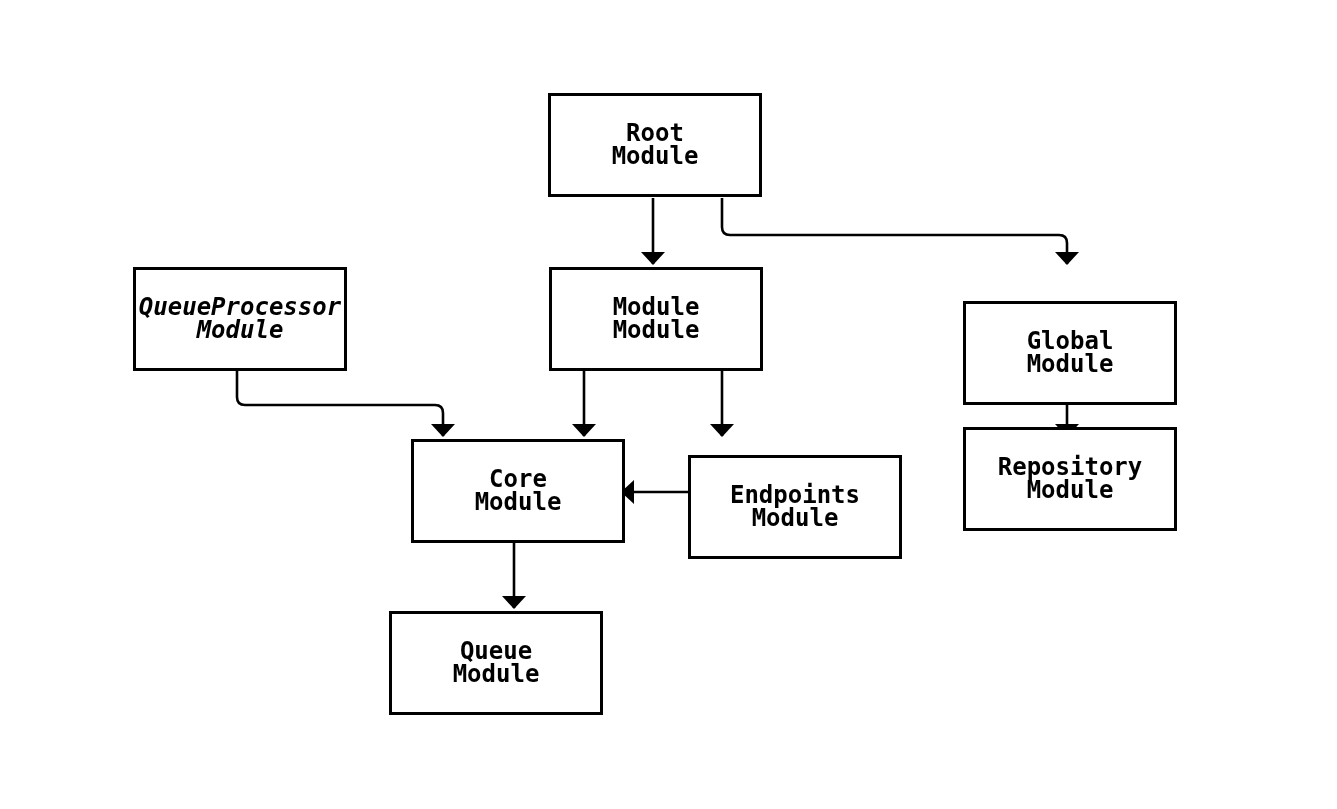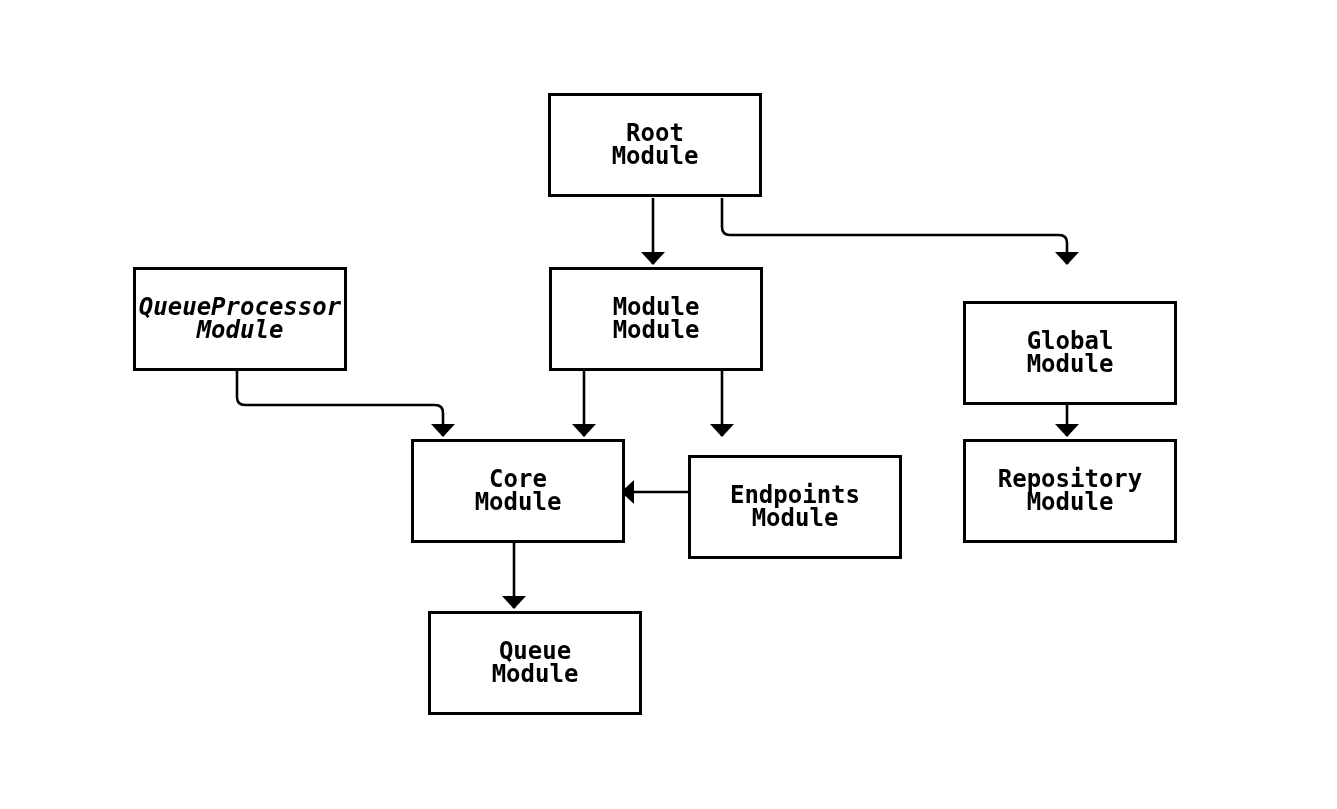--- a/index.html
+++ b/index.html
@@ -45,22 +45,22 @@
     font-size: 24px;
     line-height: 23px;
     white-space: nowrap;
   }
   .n-root          { left: 548px; top: 93px; }
   .n-queueprocessor{ left: 133px; top: 267px; font-style: italic; }
   .n-server        { left: 549px; top: 267px; }
   .n-global        { left: 963px; top: 267px; margin-top: 34px; }
   .n-core          { left: 411px; top: 439px; }
   .n-endpoints     { left: 688px; top: 439px; margin-top: 16px; }
-  .n-repository    { left: 963px; top: 439px; }
-  .n-queue         { left: 428px; top: 611px; }
+  .n-repository    { left: 963px; top: 427px; }
+  .n-queue         { left: 389px; top: 611px; }
 </style>
 </head>
 <body>
 
 <div class="canvas">
 
   <svg class="edges-layer" viewBox="0 0 1337 809" xmlns="http://www.w3.org/2000/svg">
     <defs>
       <marker id="arrow" viewBox="0 0 13 24" markerWidth="13" markerHeight="24" refX="12" refY="12" orient="auto" markerUnits="userSpaceOnUse">
         <path d="M0,0 L0,24 L13,12 Z" fill="#000000"></path>

